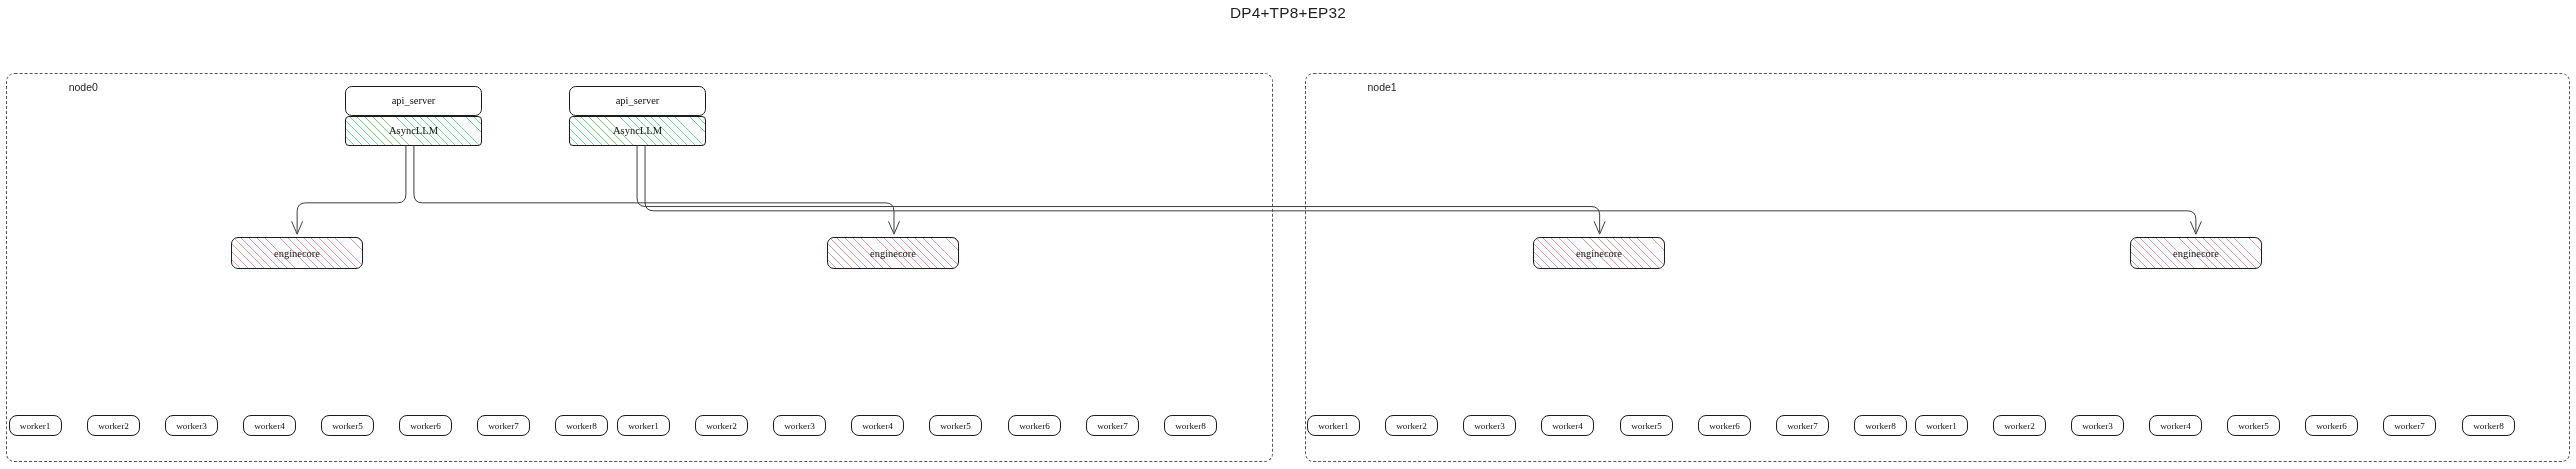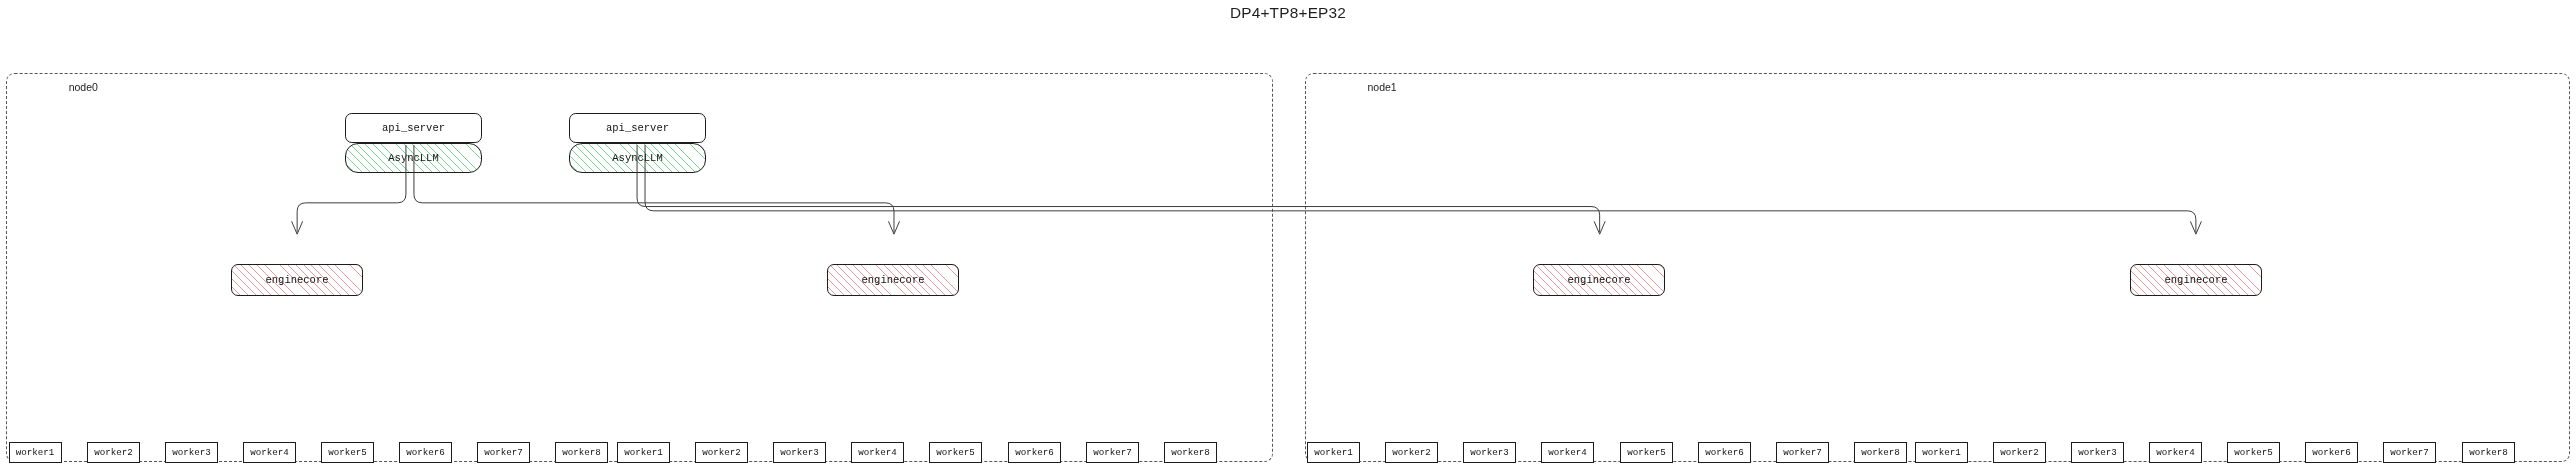--- a/index.html
+++ b/index.html
@@ -58,34 +58,33 @@
     position: absolute;
     box-sizing: border-box;
     border: 1.4px solid #1c1c1c;
     border-radius: 5.5px;
     display: flex;
     align-items: center;
     justify-content: center;
     font-size: 10.5px;
     color: #121212;
     background: #ffffff;
-    font-family: Liberation Mono, monospace;
+    font-family: Liberation Serif, serif;
     white-space: nowrap;
-    margin-top: 27px;
   }
 
   
   .box-apiserver {
     border-radius: 6.8px;
     background: #ffffff;
   }
 
   
   .box-asyncllm {
-    border-radius: 13px;
+    border-radius: 4px;
     background-color: #ffffff;
     background-image: repeating-linear-gradient(
       45deg,
       #7ad68f 0px,
       #7ad68f 0.7px,
       rgba(255,255,255,0) 0.7px,
       rgba(255,255,255,0) 5.5px
     );
   }
 
@@ -97,21 +96,21 @@
       45deg,
       #ec9a9a 0px,
       #ec9a9a 0.7px,
       rgba(255,255,255,0) 0.7px,
       rgba(255,255,255,0) 5.5px
     );
   }
 
   
   .box-worker {
-    border-radius: 0;
+    border-radius: 8px;
     font-size: 9.2px;
     background: #ffffff;
   }
 
   
   #edge-layer {
     position: absolute;
     top: 0; left: 0;
     width: 2576px;
     height: 469px;

